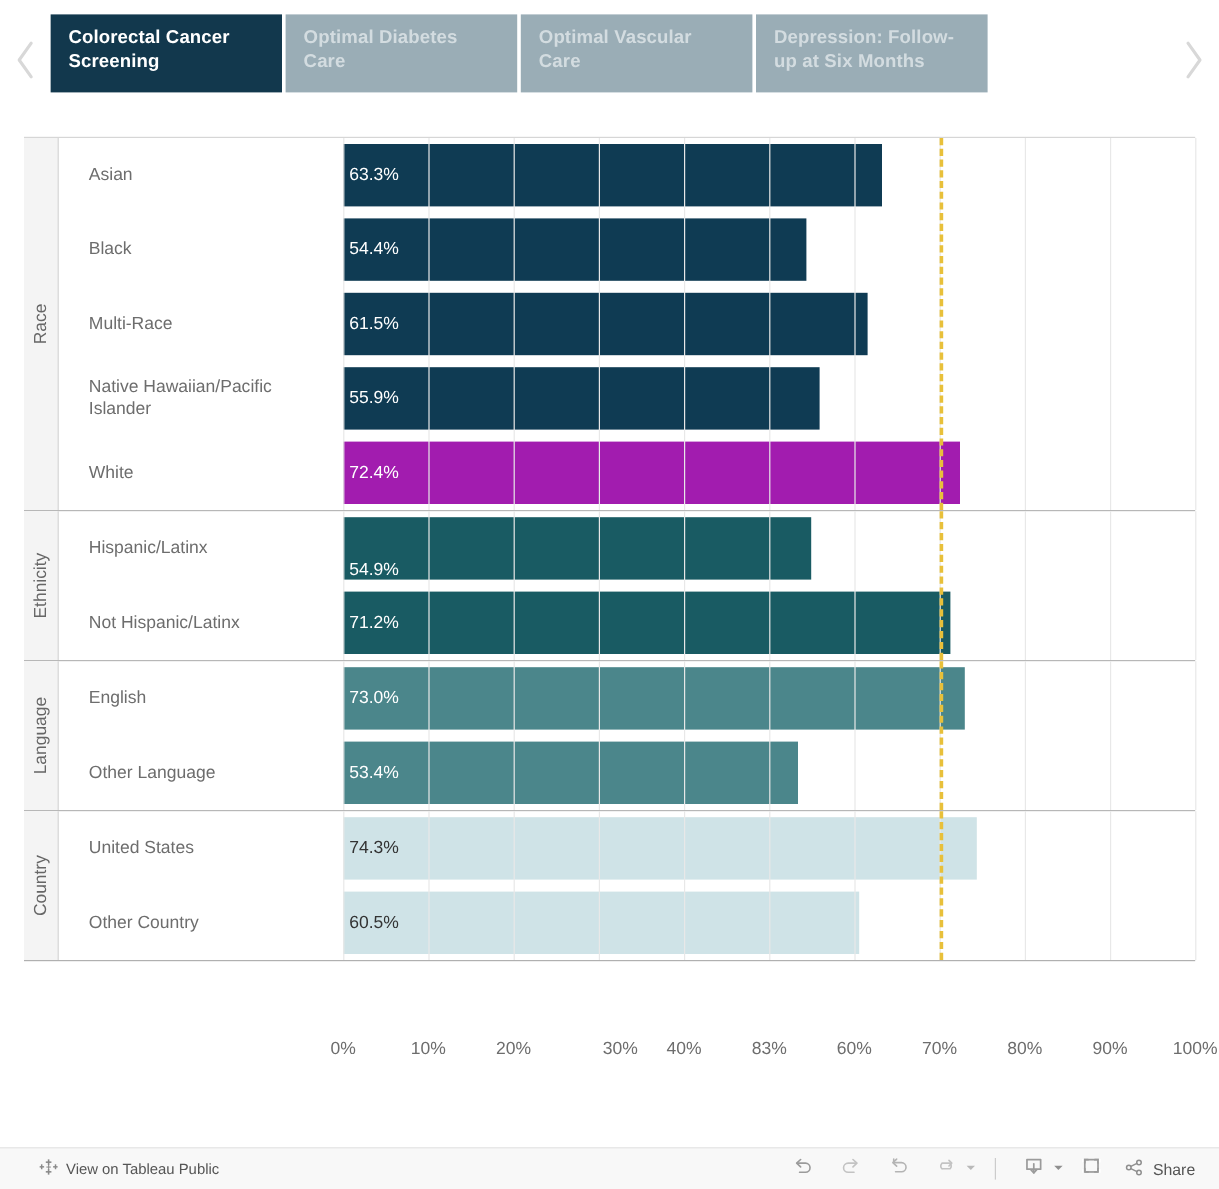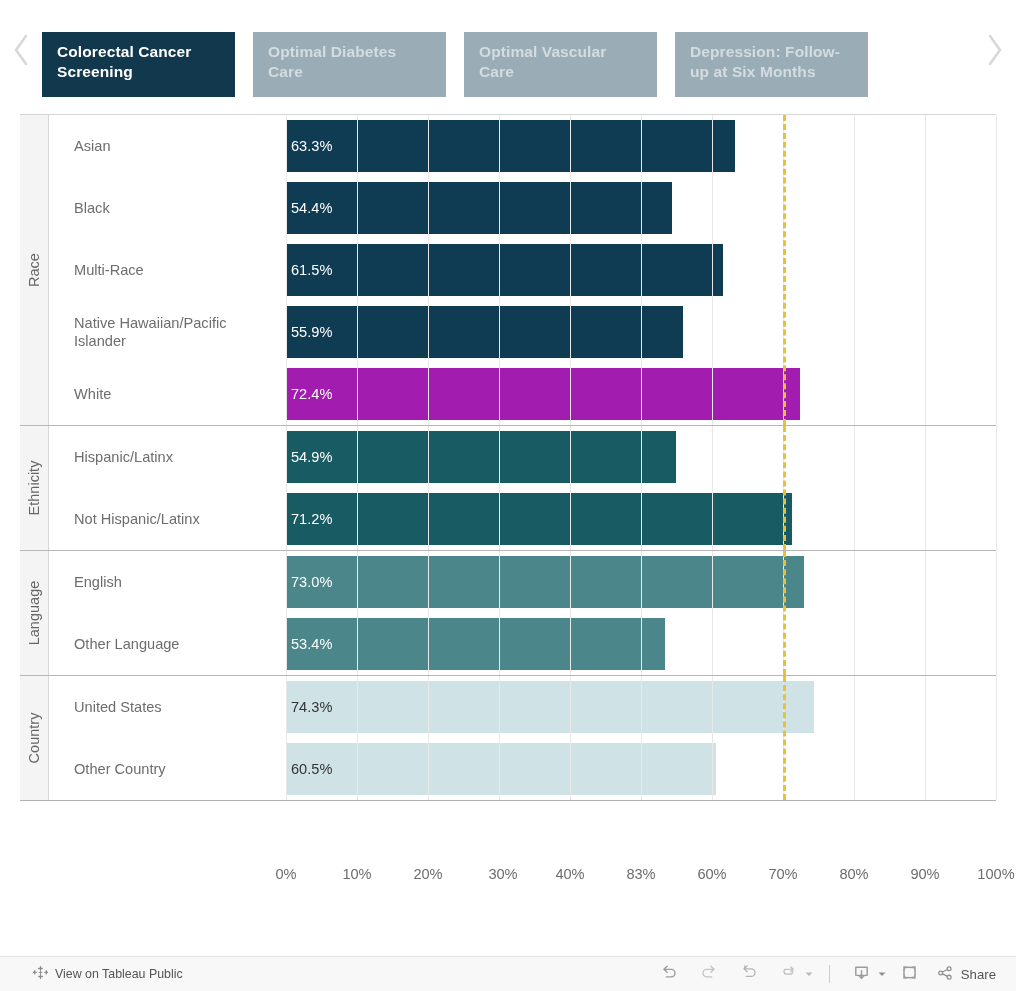--- a/index.html
+++ b/index.html
@@ -32,24 +32,24 @@
     display: flex;
     align-items: center;
     justify-content: center;
     flex: 0 0 42px;
   }
   .tab-arrow svg { display: block; }
   #tabs-viewport {
     flex: 1 1 auto;
     height: 100px;
     overflow: hidden;
-    padding-top: 32px;
+    padding-top: 12px;
     box-sizing: border-box;
     display: flex;
-    gap: 18px;
+    gap: 3px;
   }
   .tab {
     flex: 0 0 193px;
     height: 65px;
     box-sizing: border-box;
     padding: 10px 14px 0 15px;
     font-size: 15.5px;
     font-weight: bold;
     line-height: 19.5px;
     letter-spacing: .1px;
@@ -354,21 +354,21 @@
             <div class="gridline" style="left: 355px;"></div>
             <div class="gridline" style="left: 426px;"></div>
             <div class="gridline" style="left: 497px;"></div>
             <div class="gridline" style="left: 568px;"></div>
             <div class="gridline" style="left: 639px;"></div>
             <div class="gridline" style="left: 710px;"></div>
           </div>
           <div class="row">
             <div class="row-label">Hispanic/Latinx</div>
             <div class="row-bar-area">
-              <div class="bar dark" style="width: 389.79px; background: rgb(25, 91, 99);">
+              <div class="bar dark" style="width: 389.79px; background: rgb(25, 91, 99); align-items: flex-end;">
                 <span class="bar-value">54.9%</span>
               </div>
             </div>
           </div>
           <div class="row">
             <div class="row-label">Not Hispanic/Latinx</div>
             <div class="row-bar-area">
               <div class="bar dark" style="width: 505.52px; background: rgb(25, 91, 99);">
                 <span class="bar-value">71.2%</span>
               </div>
@@ -451,21 +451,21 @@
           <div class="refline" style="left: 734px; border-left-color: rgb(232, 192, 58);"></div>
         </div>
       </div>
     </div>
 </div>
 
 <div id="axis">
     <div class="axis-tick" style="left: 266px;">0%</div>
     <div class="axis-tick" style="left: 337px;">10%</div>
     <div class="axis-tick" style="left: 408px;">20%</div>
-    <div class="axis-tick" style="left: 483px; text-align: center;">30%</div>
+    <div class="axis-tick" style="left: 497px; text-align: center;">30%</div>
     <div class="axis-tick" style="left: 550px;">40%</div>
     <div class="axis-tick" style="left: 621px;">83%</div>
     <div class="axis-tick" style="left: 692px;">60%</div>
     <div class="axis-tick" style="left: 763px;">70%</div>
     <div class="axis-tick" style="left: 834px;">80%</div>
     <div class="axis-tick" style="left: 905px;">90%</div>
     <div class="axis-tick" style="left: 976px;">100%</div>
   </div>
 
 <div id="toolbar">

